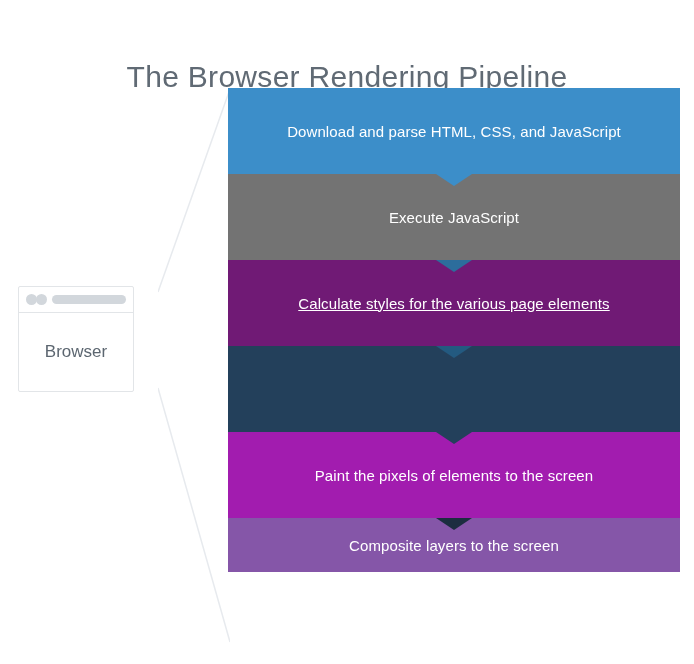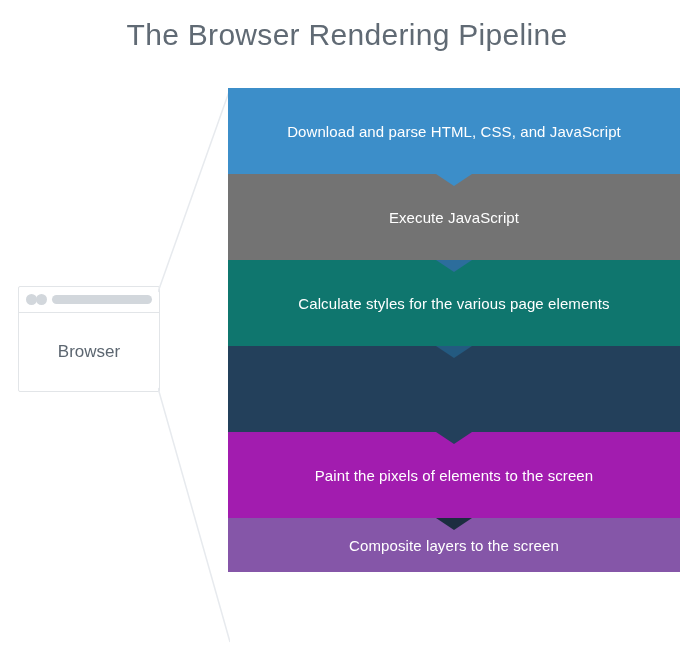--- a/index.html
+++ b/index.html
@@ -11,34 +11,35 @@
     position: relative;
     overflow: hidden;
   }
   .title {
     text-align: center;
     font-size: 30px;
     font-weight: 300;
     color: #606a74;
     padding-top: 18px;
     letter-spacing: 0.3px;
+    margin-top: 42px;
   }
   .content {
     position: absolute;
     top: 88px;
     left: 0;
     right: 0;
     bottom: 0;
   }
   
   .browser-box {
     position: absolute;
     left: 18px;
     top: 198px;
-    width: 142px;
+    width: 116px;
     height: 106px;
     background: #ffffff;
     border: 1px solid #e2e5e8;
     border-radius: 2px;
   }
   .browser-topbar {
     height: 26px;
     border-bottom: 1px solid #e2e5e8;
     display: flex;
     align-items: center;
@@ -110,21 +111,21 @@
     bottom: -12px;
     transform: translateX(-50%);
     width: 0;
     height: 0;
     border-left: 18px solid transparent;
     border-right: 18px solid transparent;
     z-index: 2;
   }
   .s1 { background: #3c8ec9; }
   .s2 { background: #737373; }
-  .s3 { background: #0f766e; }
+  .s3 { background: #701a75; text-decoration: underline; }
   .s4 { background: #23405b; }
   .s5 { background: #a21caf; }
   .s6 { background: #8556a8; }
   .s1 .notch { border-top: 12px solid #3c8ec9; }
   .s2 .notch { border-top: 12px solid #2c6d9c; }
   .s3 .notch { border-top: 12px solid #235a80; }
   .s4 .notch { border-top: 12px solid #23405b; }
   .s5 .notch { border-top: 12px solid #1c2d40; }
 </style>
 </head>

